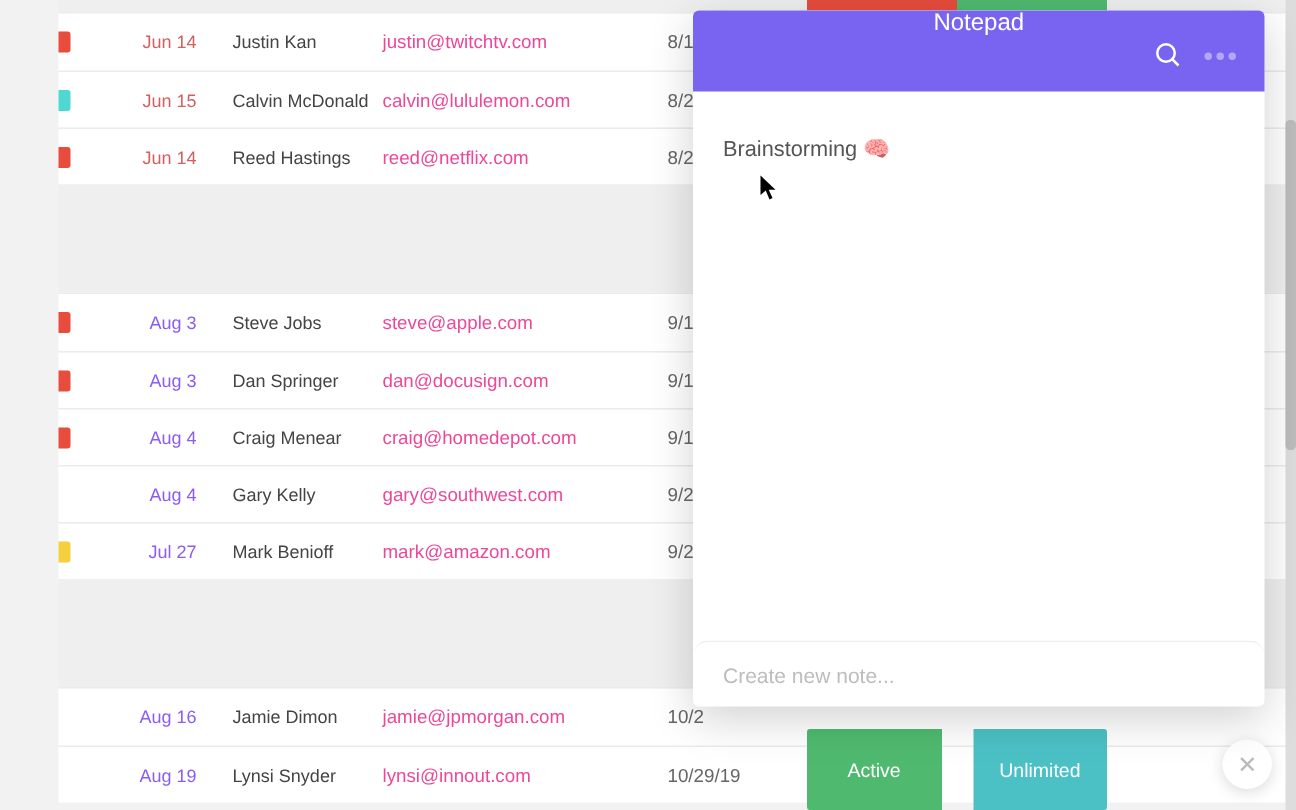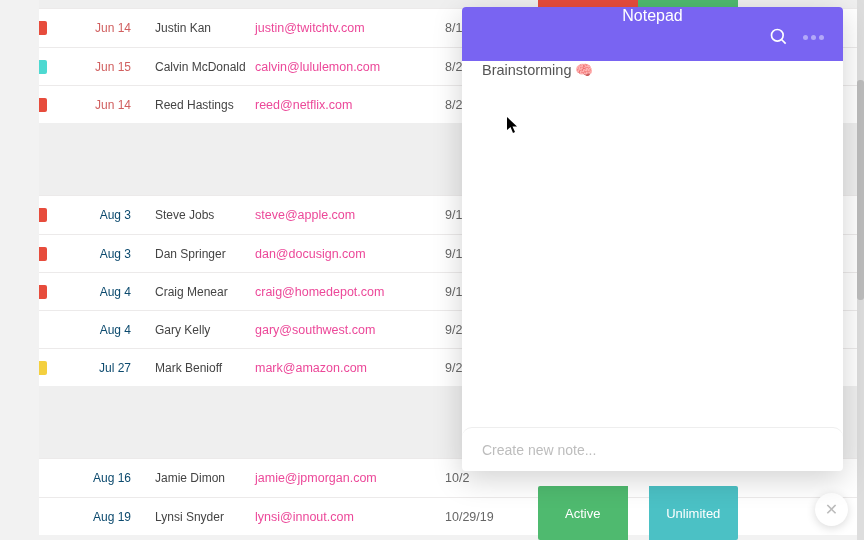--- a/index.html
+++ b/index.html
@@ -23,21 +23,21 @@
     position: relative;
   }
   .row:first-child { border-top: none; }
 
   .flag { width: 8px; height: 14px; position: absolute; left: 0; border-top-right-radius: 2px; border-bottom-right-radius: 2px; }
   .flag.red   { background: #e74c3c; }
   .flag.teal  { background: #4dd9d1; }
   .flag.yellow{ background: #f4d03f; }
 
   .col-date  { width: 116px; text-align: right; padding-right: 24px; color: #d16060; font-size: 12px; }
-  .col-date.dark { color: #0c4a6e; }
+  .col-date.dark { color: #8b5cf6; }
   .col-name  { width: 100px; color: #444; font-size: 12px; }
   .col-email { width: 190px; color: #ec4899; font-size: 12.5px; }
   .col-due   { width: 60px; color: #666; font-size: 12.5px; }
 
   
   .status-pill {
     position: absolute;
     left: 538px; top: 486px;
     width: 200px; height: 54px;
     border-radius: 2px;
@@ -82,21 +82,21 @@
     border-radius: 4px 4px 0 0;
     display: flex; align-items: flex-start; justify-content: center;
     position: relative;
   }
   .np-title { color: #fff; font-size: 16px; font-weight: 400; }
   .np-search { position: absolute; right: 54px; top: 20px; width: 20px; height: 20px; cursor: pointer; }
   .np-search svg { width: 20px; height: 20px; }
   .np-more   { position: absolute; right: 16px; top: 20px; width: 24px; height: 20px; cursor: pointer; display:flex; align-items:center; gap:3px; }
   .np-more span { width:5px;height:5px;border-radius:50%; background:#b3a8f8; display:inline-block; }
 
-  .np-body { flex: 1; padding: 1px 20px; position: relative; }
+  .np-body { flex: 1; padding: 30px 20px; position: relative; }
   .note-item { font-size: 14.5px; color: #555; }
   .cursor-arrow {
     position: absolute; left: 44px; top: 55px;
     width: 14px; height: 18px;
     pointer-events: none;
   }
 
   .np-footer {
     height: 44px;
     border-top: 1px solid #eee;

